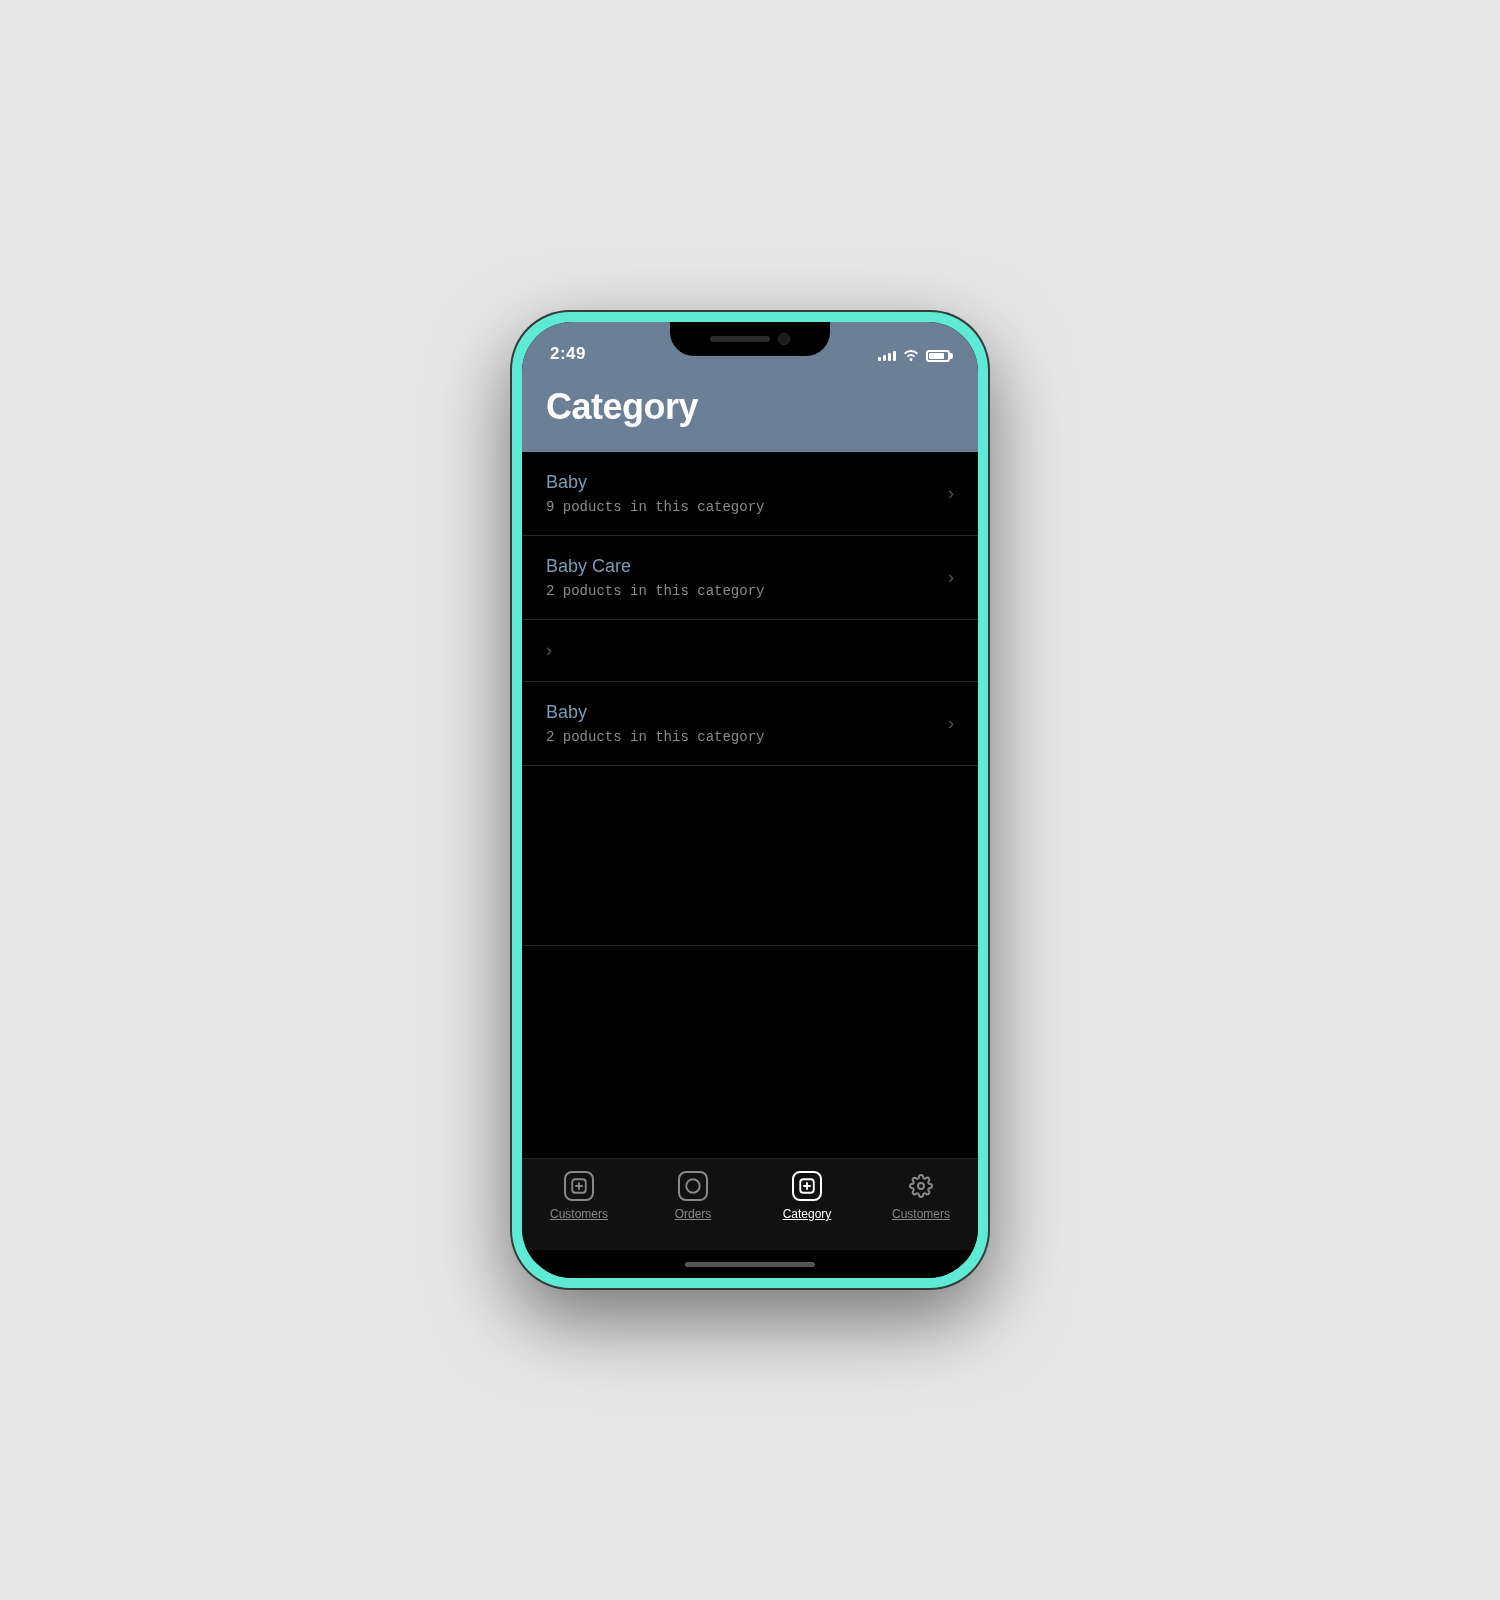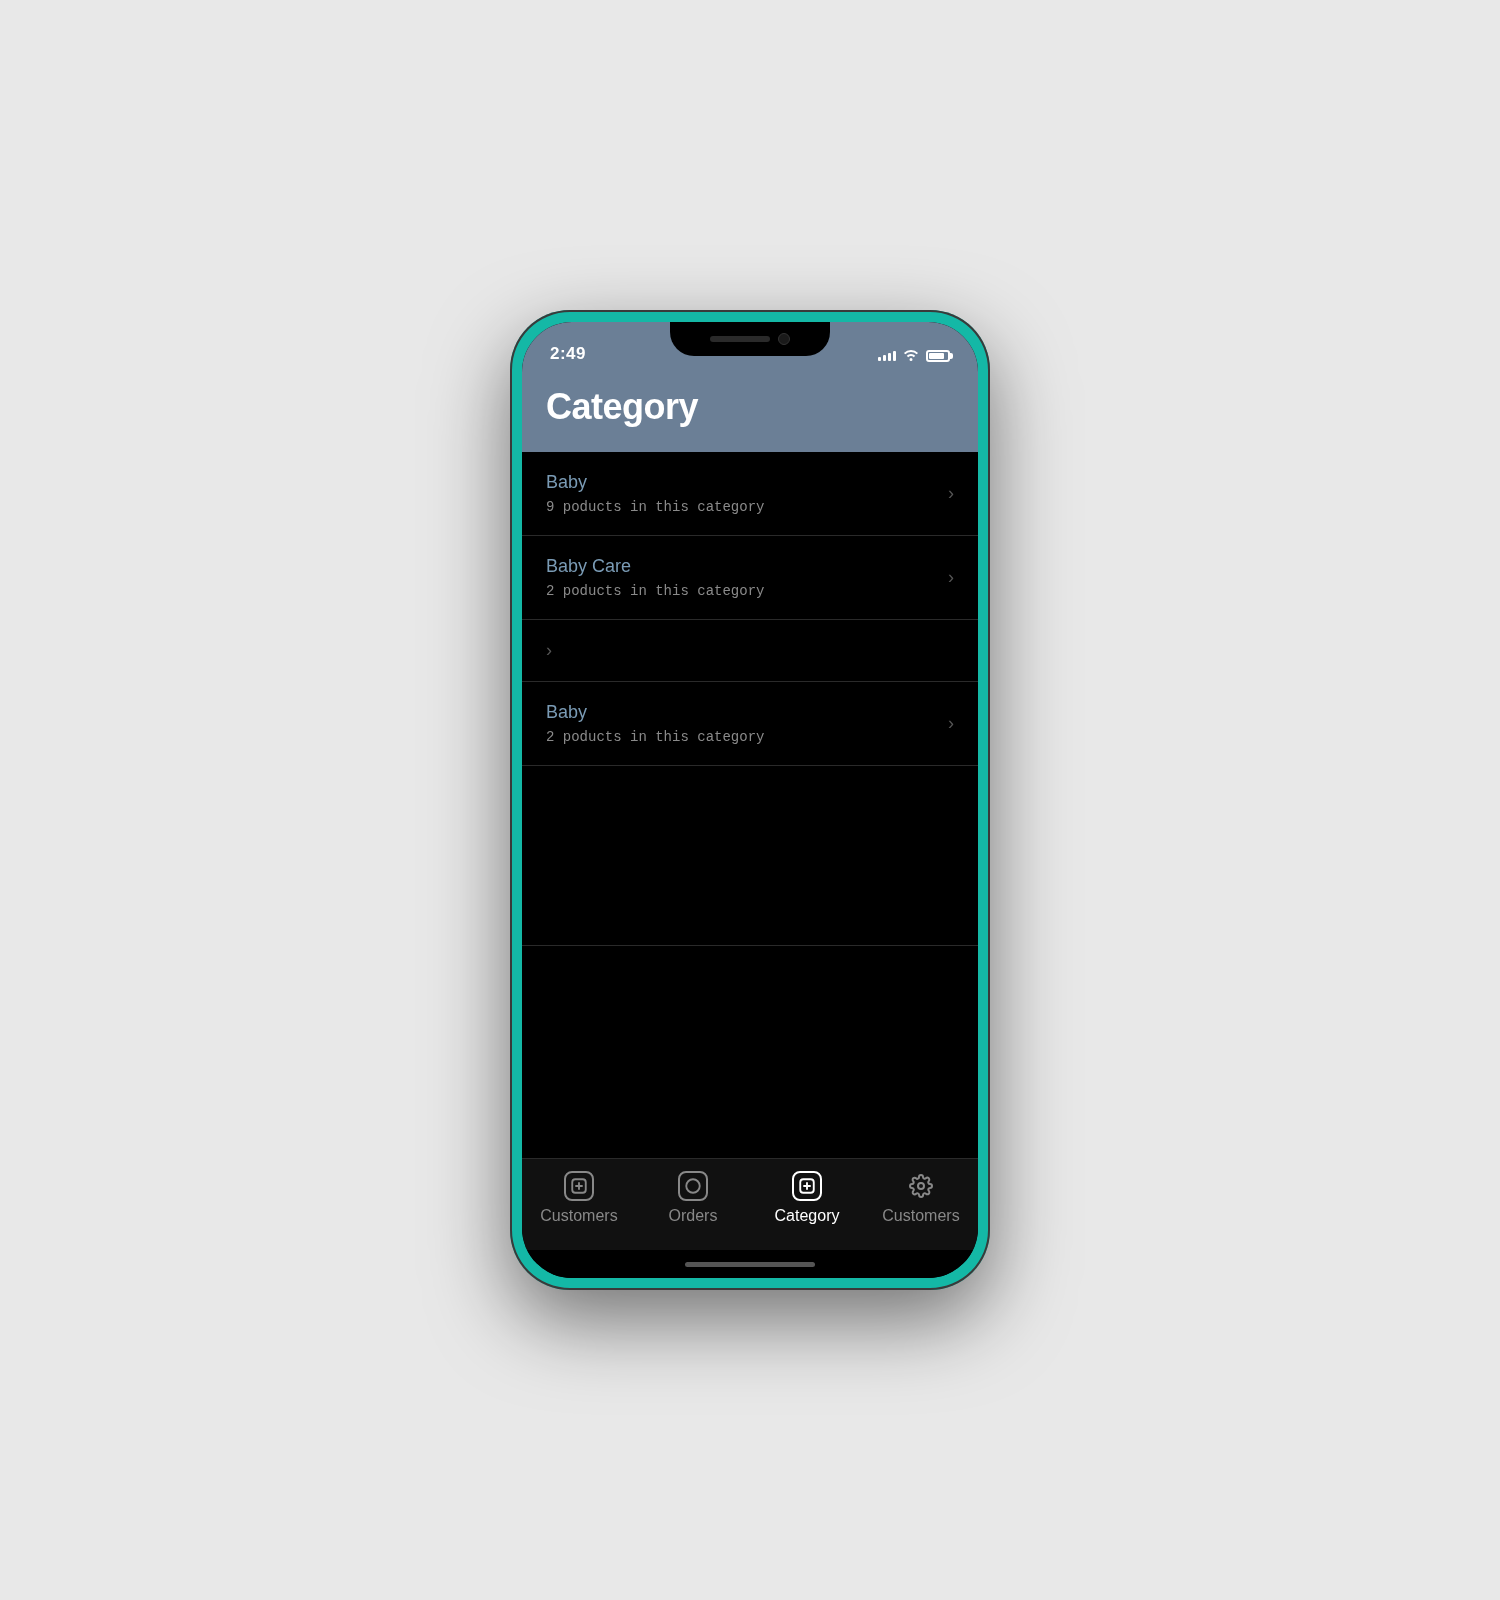--- a/index.html
+++ b/index.html
@@ -8,21 +8,21 @@
       display: flex;
       justify-content: center;
       align-items: center;
       min-height: 100vh;
       font-family: -apple-system, BlinkMacSystemFont, 'Helvetica Neue', Arial, sans-serif;
     }
 
     .phone-outer {
       width: 480px;
       height: 980px;
-      background: #14b8a6;
+      background: #5eead4;
       border-radius: 60px;
       padding: 12px;
       box-shadow: 0 30px 80px rgba(0,0,0,0.5), inset 0 0 0 2px #3a3a3a;
       position: relative;
     }
 
     .phone-inner {
       width: 100%;
       height: 100%;
       background: #000;
@@ -243,21 +243,22 @@
       border-color: #fff;
     }
 
     .tab-icon.gear {
       border: none;
       font-size: 22px;
     }
 
     .tab-label {
       color: #888;
-      font-size: 16px;
+      font-size: 12px;
+      text-decoration: underline;
     }
 
     .tab-label.active {
       color: #fff;
       font-weight: 500;
     }
 
     
     .home-indicator {
       background: #000;

